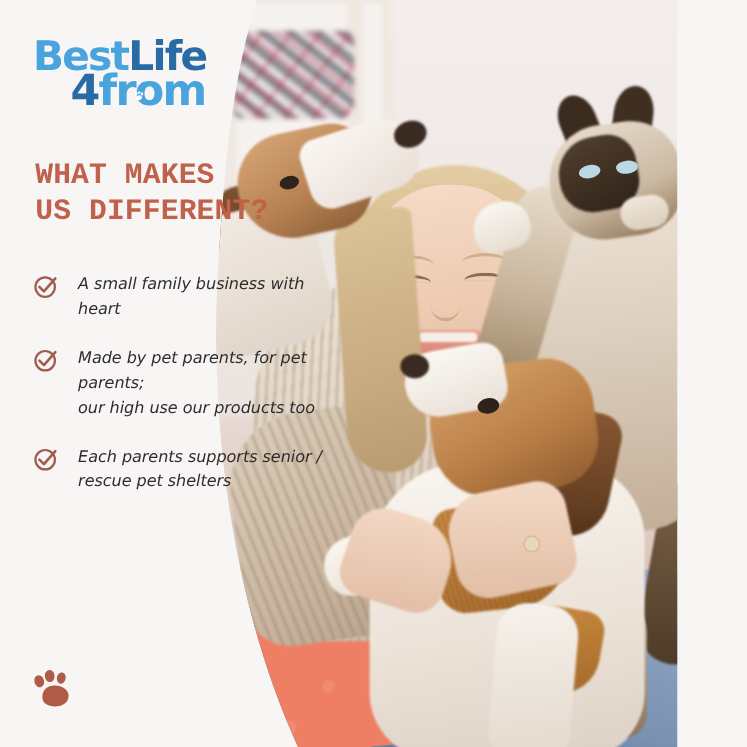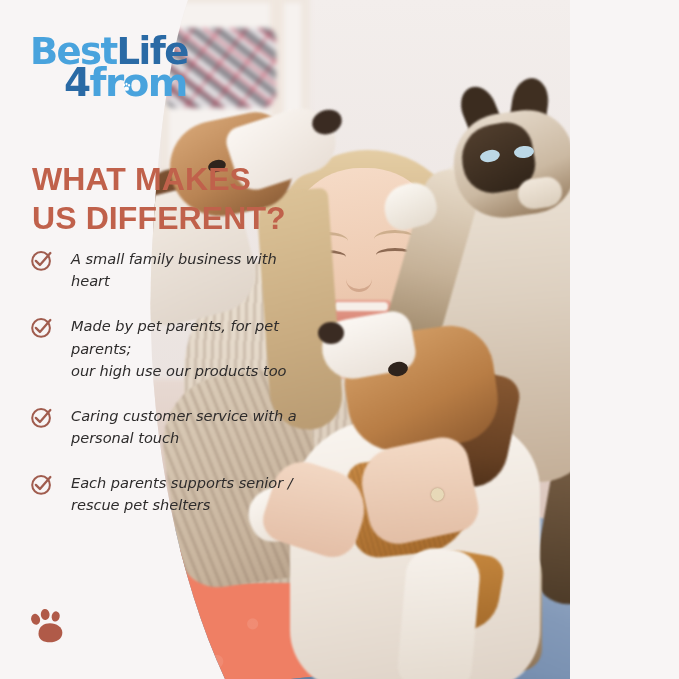--- a/index.html
+++ b/index.html
@@ -7,21 +7,21 @@
   body {
     font-family:"Liberation Sans", sans-serif;
     background:#f8f5f5;
     overflow:hidden;
     position:relative;
   }
 
   #card {
     position:absolute;
     inset:0;
-    width:570px; height:679px;
+    width:616px; height:679px;
     background:#f8f5f5;
     overflow:hidden;
   }
 
   
   #left-panel {
     position:absolute;
     left:0; top:0;
     width:340px; height:679px;
     z-index:5;
@@ -47,24 +47,24 @@
   #logo .pawmark {
     position:absolute;
     left:91px; top:46px;
     width:11px; height:10px;
     z-index:3;
   }
 
   
   #heading {
     position:absolute;
-    left:32px; top:160px;
-    font-family:Liberation Sans, sans-serif;
+    left:32px; top:144px;
+    font-family:Liberation Mono, monospace;
     font-weight:bold;
-    font-size:32px;
+    font-size:27px;
     line-height:1.22;
     letter-spacing:0.1px;
     color:#c0614b;
     text-transform:uppercase;
     white-space:pre-line;
   }
 
   
   #benefits {
     position:absolute;
@@ -608,30 +608,20 @@
         <span class="check-wrap">
           <svg viewBox="0 0 26 26">
             <circle cx="12.5" cy="13.5" r="10" fill="none" stroke="#a05c4e" stroke-width="2.3"></circle>
             <path d="M6.6 13.4 L11.2 18 L23 4.6" fill="none" stroke="#a05c4e" stroke-width="2.6" stroke-linecap="round" stroke-linejoin="round"></path>
           </svg>
         </span>
         <span class="btext">Made by pet parents, for pet parents;
 our high use our products too</span>
       </li>
 
-      <li class="benefit">
-        <span class="check-wrap">
-          <svg viewBox="0 0 26 26">
-            <circle cx="12.5" cy="13.5" r="10" fill="none" stroke="#a05c4e" stroke-width="2.3"></circle>
-            <path d="M6.6 13.4 L11.2 18 L23 4.6" fill="none" stroke="#a05c4e" stroke-width="2.6" stroke-linecap="round" stroke-linejoin="round"></path>
-          </svg>
-        </span>
-        <span class="btext">Caring customer service with a
-personal touch</span>
-      </li>
 
       <li class="benefit">
         <span class="check-wrap">
           <svg viewBox="0 0 26 26">
             <circle cx="12.5" cy="13.5" r="10" fill="none" stroke="#a05c4e" stroke-width="2.3"></circle>
             <path d="M6.6 13.4 L11.2 18 L23 4.6" fill="none" stroke="#a05c4e" stroke-width="2.6" stroke-linecap="round" stroke-linejoin="round"></path>
           </svg>
         </span>
         <span class="btext">Each parents supports senior /
 rescue pet shelters</span>

